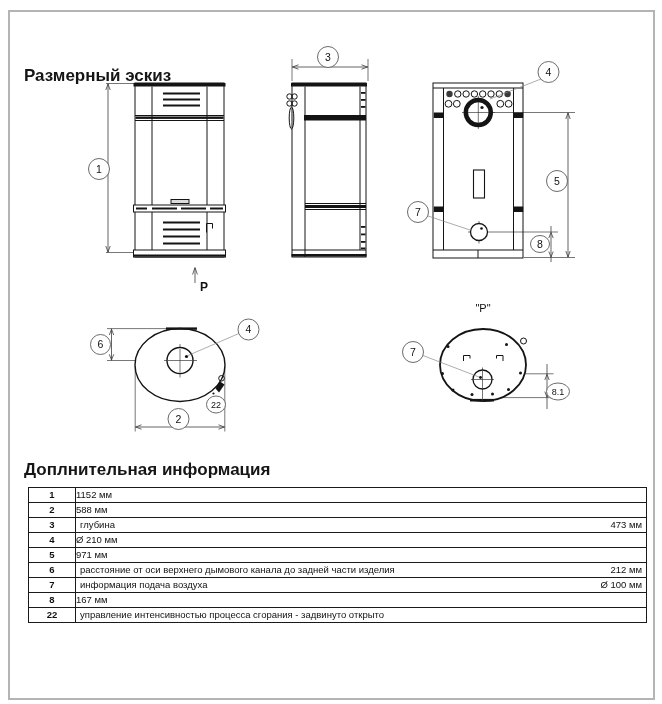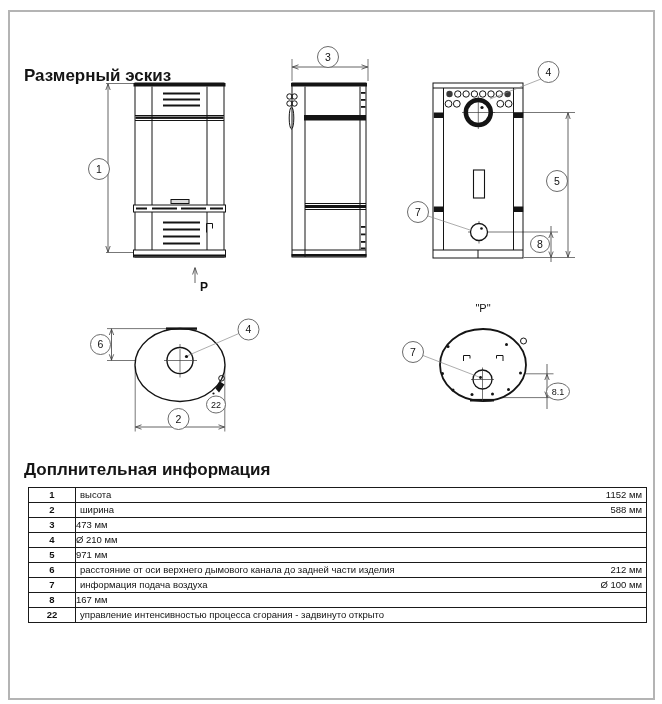--- a/index.html
+++ b/index.html
@@ -228,30 +228,29 @@
     <circle class="callout" cx="413" cy="352" r="10.5"></circle>
     <text class="ctext" x="413" y="355.8">7</text>
     <ellipse class="callout" cx="558" cy="391.5" rx="11.5" ry="8.5"></ellipse>
     <text class="ctext-sm" x="558" y="394.8">8.1</text>
   </g>
 </svg>
 
 <div class="dtable">
   <div class="trow">
     <div class="tnum">1</div>
-    <div class="tdesc">высота</div>
     <div class="tval">1152 мм</div>
   </div>
   <div class="trow">
     <div class="tnum">2</div>
-    <div class="tdesc">ширина</div>
     <div class="tval">588 мм</div>
   </div>
   <div class="trow">
     <div class="tnum">3</div>
+    <div class="tdesc">глубина</div>
     <div class="tval">473 мм</div>
   </div>
   <div class="trow">
     <div class="tnum">4</div>
     <div class="tval">Ø 210 мм</div>
   </div>
   <div class="trow">
     <div class="tnum">5</div>
     <div class="tval">971 мм</div>
   </div>

